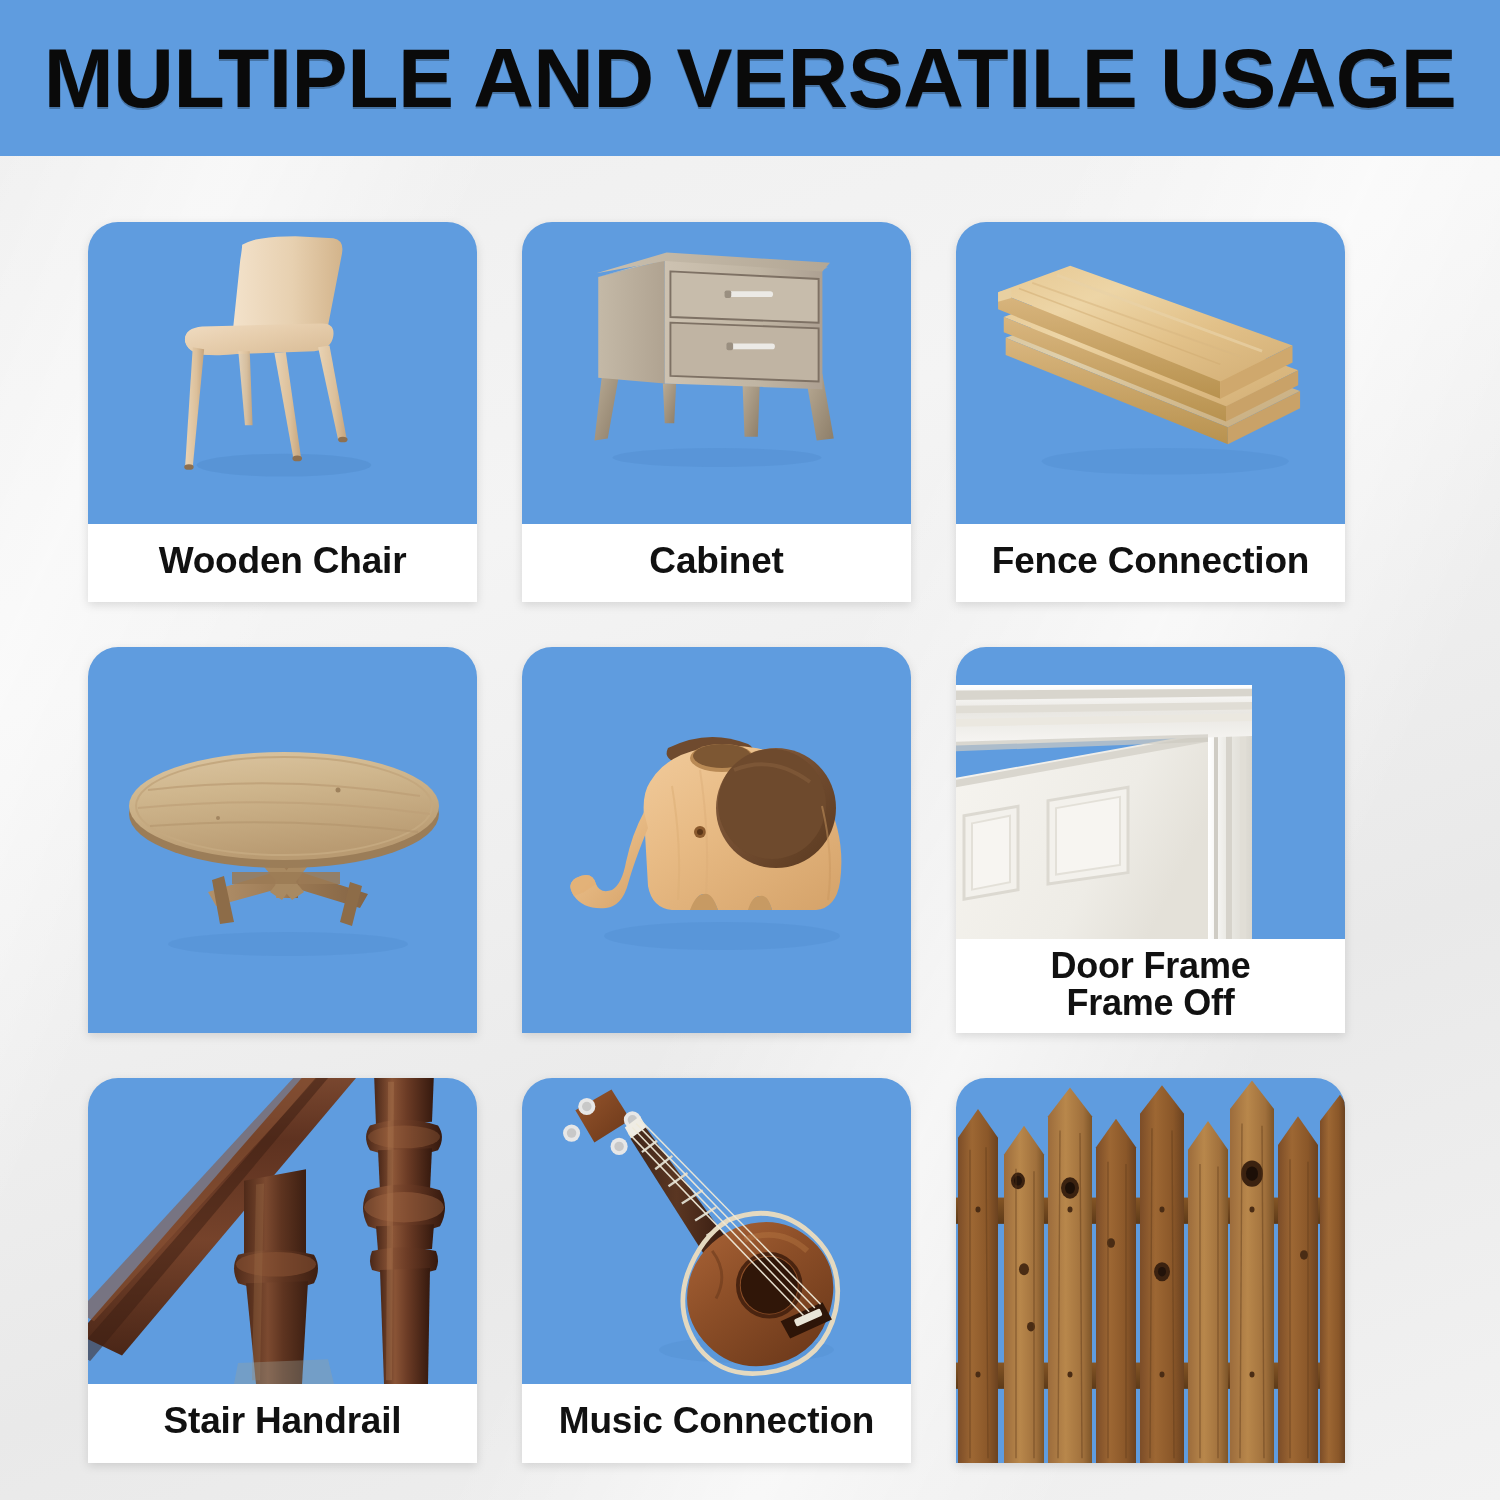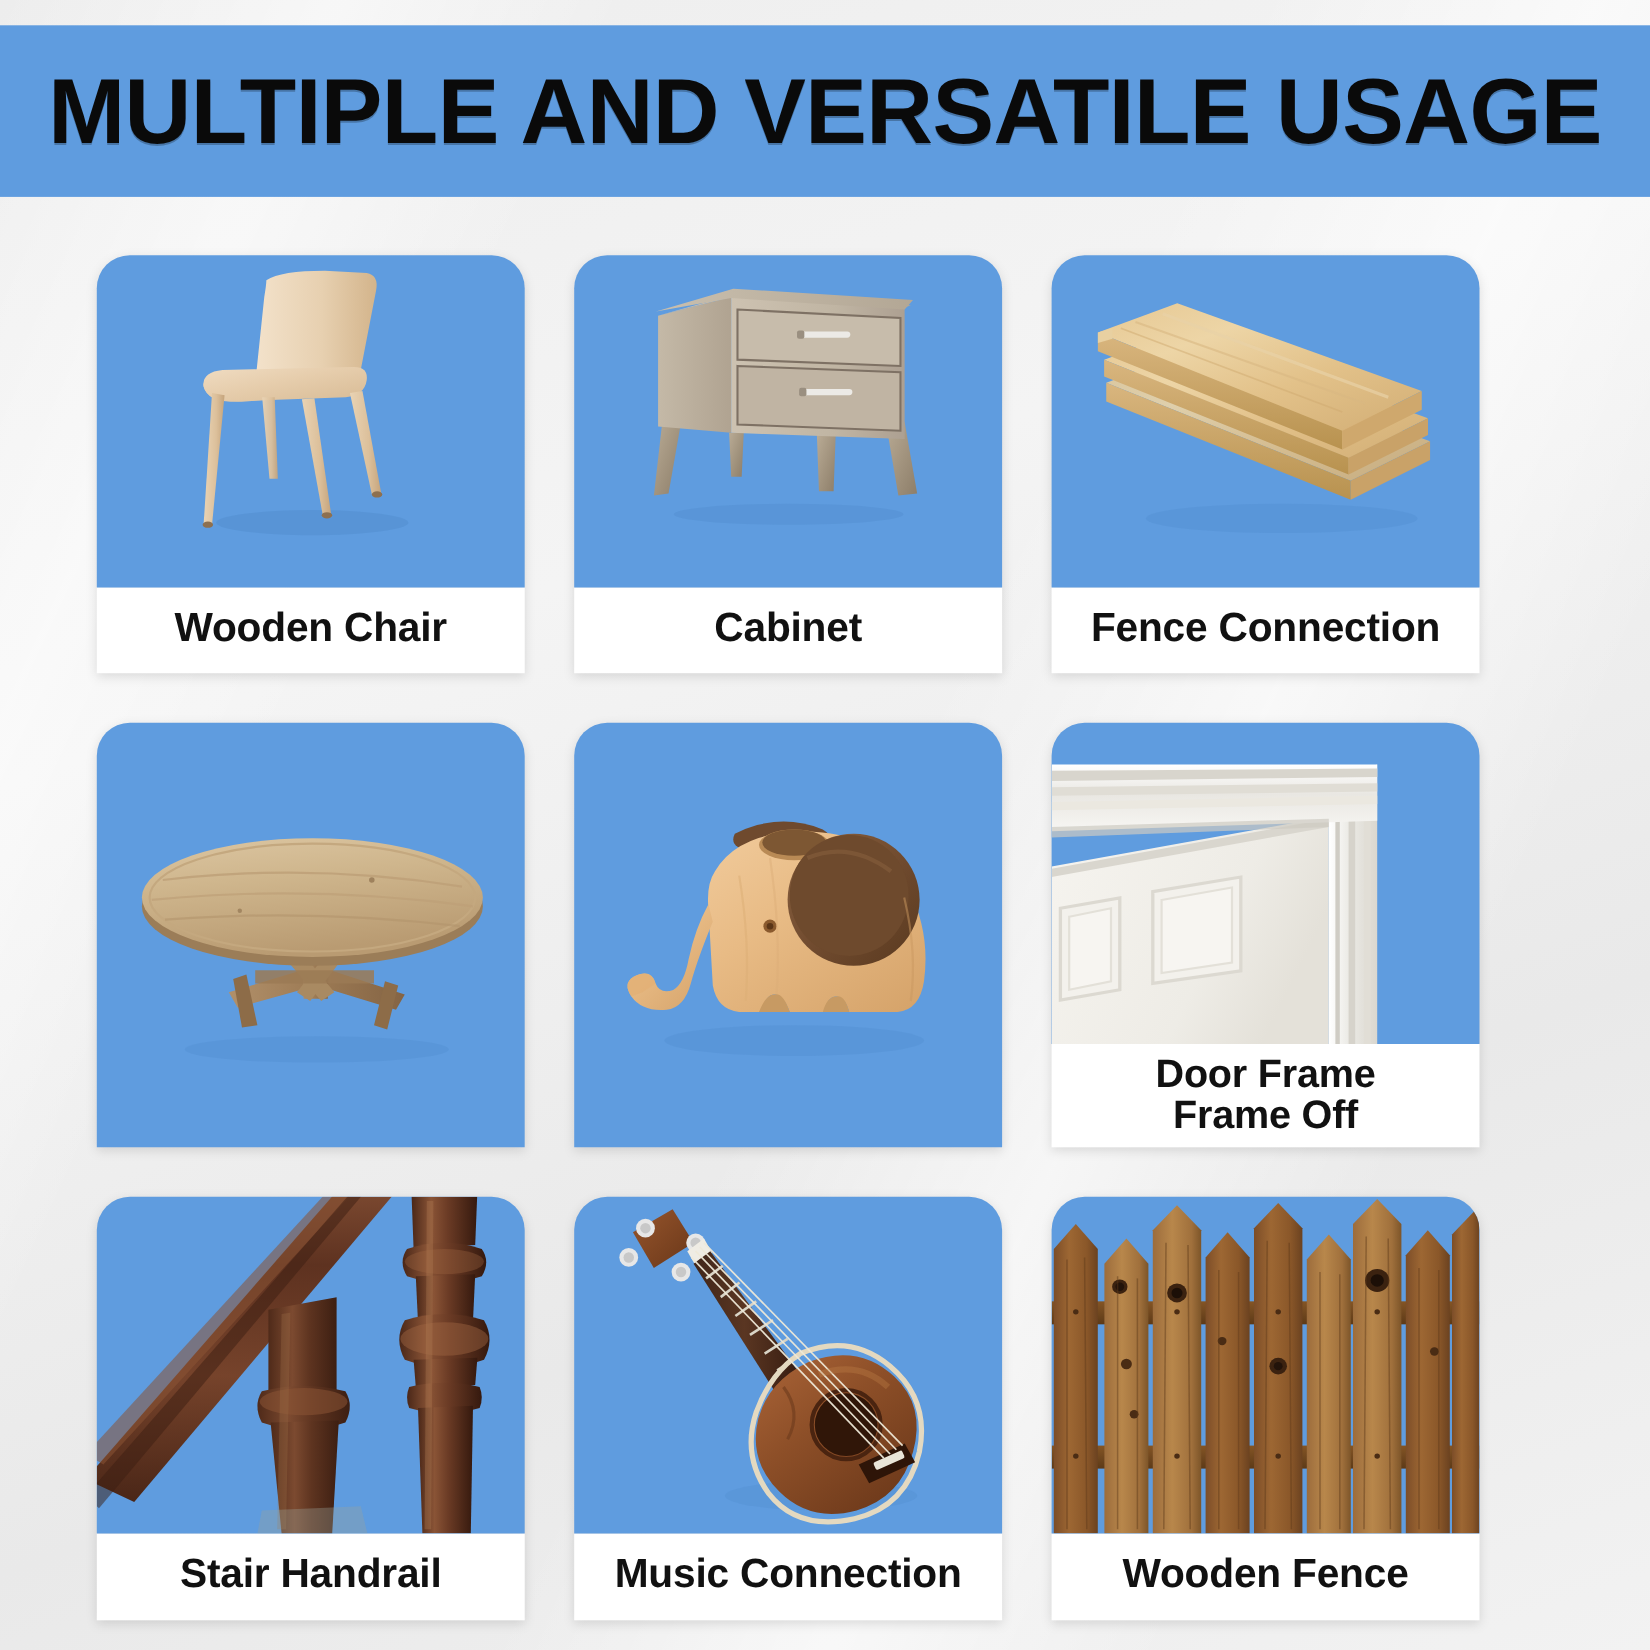--- a/index.html
+++ b/index.html
@@ -23,37 +23,36 @@
       linear-gradient(160deg,#ededed 0%,#f4f4f4 35%,#e9e9e9 70%,#f2f2f2 100%);
     z-index:0;
   }
 
   
   .banner{
     position:absolute;left:0;top:0;width:1500px;height:156px;
     background:#5f9cdf;
     display:flex;align-items:center;justify-content:center;
     z-index:3;
-    margin-top:23px;
   }
   .banner-title{
     font-family:"Liberation Sans Narrow","Liberation Sans","DejaVu Sans Condensed",sans-serif;
     font-weight:700;
     font-size:84px;
     letter-spacing:-0.5px;
     color:#0a0a0a;
     white-space:nowrap;
     transform:scaleX(1.0);
     line-height:1;
     text-shadow:0 2px 0 rgba(0,0,0,0.25);
   }
 
   
   .grid{
-    position:absolute;left:88px;top:232px;
+    position:absolute;left:88px;top:222px;
     width:1326px;height:1230px;
     display:grid;
     grid-template-columns:389px 389px 389px;
     grid-template-rows:380px 386px 385px;
     column-gap:79px;row-gap:44px;
     z-index:2;
     gap:45px;
   }
 
   .card{
@@ -601,18 +600,15 @@
             <path d="M152 70 L152 318"></path>
               <path d="M170 72 L170 318"></path>
             <path d="M244 72 L244 318"></path>
               <path d="M262 74 L262 318"></path>
             <path d="M334 68 L334 318"></path>
               <path d="M352 70 L352 318"></path>
           </g>
         </svg>
       </div>
     </div>
-    <div class="card-label">
-      <span>Wooden Fence</span>
-    </div>
   </div>
 
 </div>
 
 </body></html>

